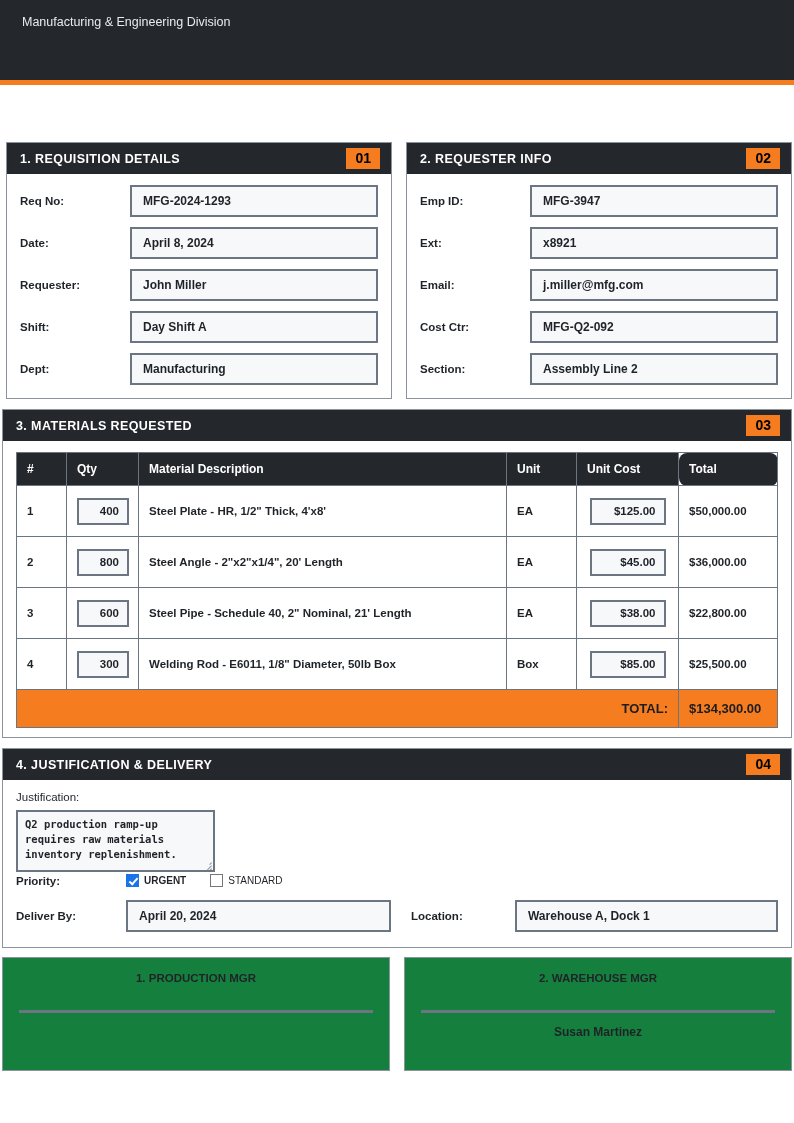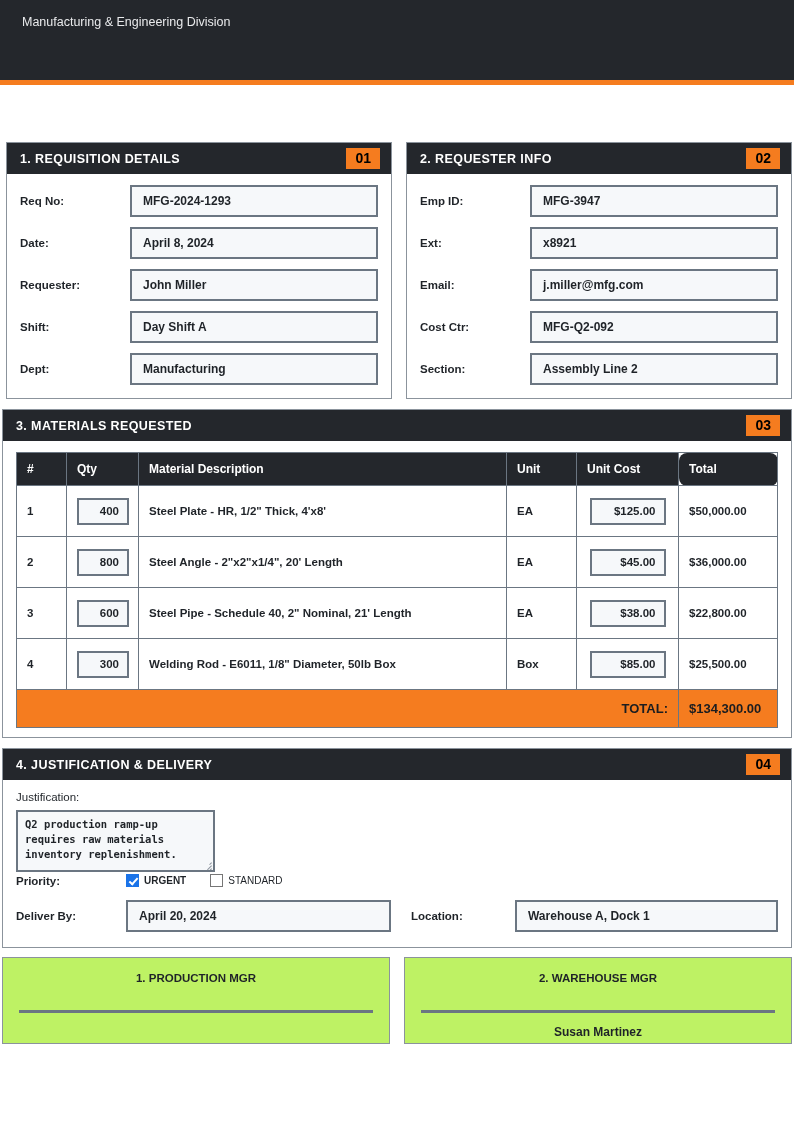--- a/index.html
+++ b/index.html
@@ -294,23 +294,23 @@
   .sig-row {
     display: flex;
     gap: 14px;
     padding: 9px 2px 0 2px;
     box-sizing: border-box;
   }
   .sig-block {
     width: 428px;
     border: 1px solid #8b939c;
     box-sizing: border-box;
-    padding: 14px 16px 4px 16px;
+    padding: 14px 16px 31px 16px;
     text-align: center;
-    background: #bef264;
+    background: #15803d;
   }
   .sig-title {
     font-size: 11.5px;
     font-weight: bold;
     color: #1f2328;
     margin-bottom: 26px;
   }
   .sig-line {
     height: 3px;
     background: #6b7682;

